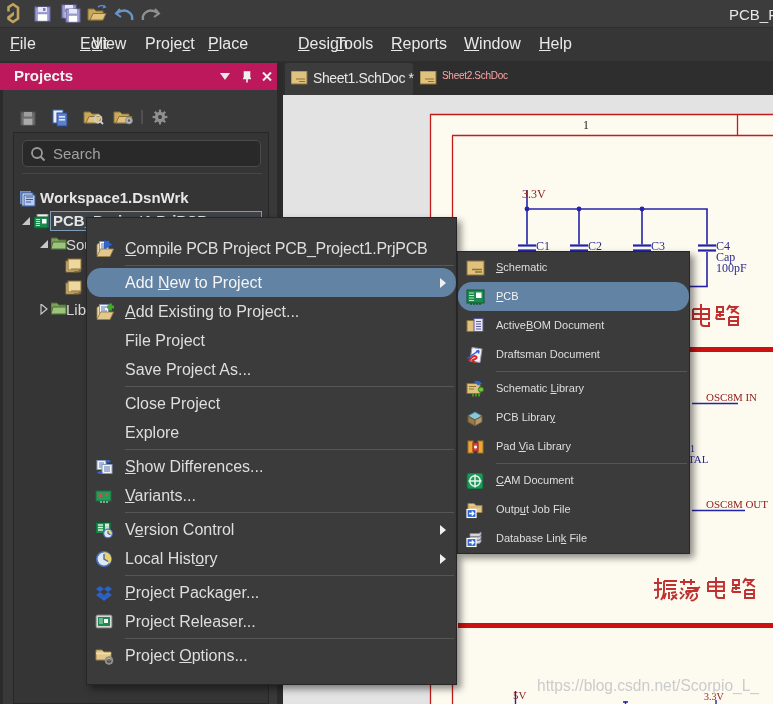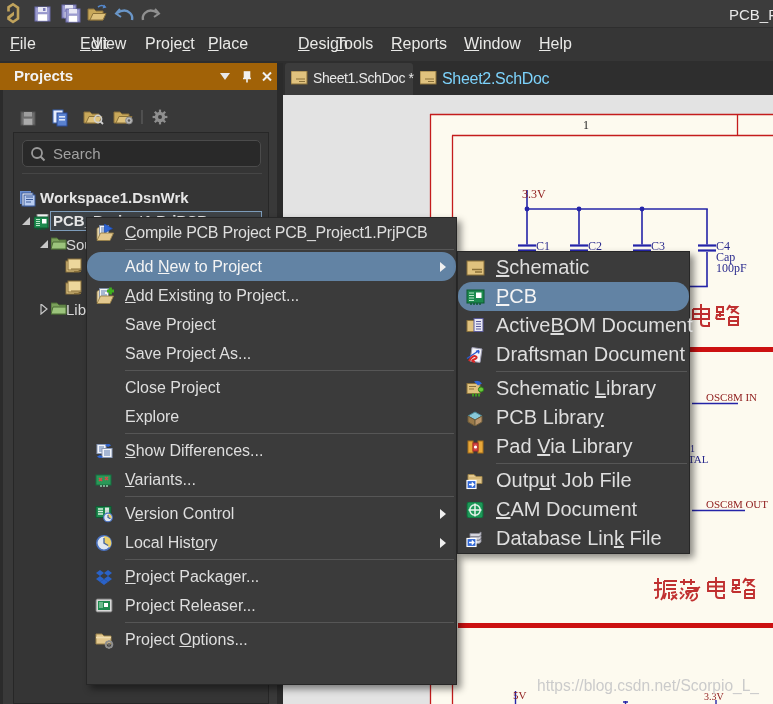--- a/index.html
+++ b/index.html
@@ -173,21 +173,21 @@
       <svg class="abs" style="left:40px;top:117px;" width="8" height="11">
         <path d="M1 0 L7 5 L1 10 Z" fill="none" stroke="#c8c8c8" stroke-width="1.2"></path>
       </svg>
       <svg class="abs" style="left:51px;top:114px;" width="16" height="14">
         <path d="M0 13 L0 2 L6 2 L8 4 L15 4 L15 13 Z" fill="#7aa05a" stroke="#4a6a34"></path>
         <path d="M0 13 L2 6 L15 6 L15 13 Z" fill="#9cc47c" stroke="#4a6a34"></path>
       </svg>
       <div class="abs" style="left:66px;top:114px;">Libraries</div>
     </div>
   </div>
-  <div class="abs" id="pheader" style="left:0;top:63px;width:277px;height:27px;background:#a16207;">
+  <div class="abs" id="pheader" style="left:0;top:63px;width:277px;height:27px;background:#be185d;">
     <div class="abs" style="left:14px;top:4px;font-size:15px;font-weight:bold;color:#f2f2f2;">Projects</div>
     <svg class="abs" style="left:220px;top:8px;" width="52" height="12">
       <path d="M0 2 L10 2 L5 9 Z" fill="#e8e8e8"></path>
       <g stroke="#f0f0f0" stroke-width="1.6" fill="none">
         <rect x="24.5" y="1" width="5" height="6" fill="#f0f0f0"></rect>
         <path d="M23 7.5 L31 7.5 M27 7.5 L27 11.5"></path>
       </g>
       <g stroke="#f0f0f0" stroke-width="2">
         <line x1="43" y1="1.5" x2="51" y2="9.5"></line>
         <line x1="51" y1="1.5" x2="43" y2="9.5"></line>
@@ -201,21 +201,21 @@
     <div class="abs" style="left:2px;top:2px;width:128px;height:32px;background:#3c3c3c;border-radius:3px 3px 0 0;"></div>
     <svg class="abs" style="left:8px;top:10px;" width="18" height="15">
       <rect x="0" y="0" width="16" height="13" fill="#e0c27e" stroke="#8a713a"></rect>
       <path d="M5 8 L14 8 M8 10.5 L14 10.5" stroke="#8a713a" stroke-width="1.2"></path>
     </svg>
     <div class="abs" style="left:30px;top:9px;color:#e8e8e8;font-size:14px;letter-spacing:-0.4px;">Sheet1.SchDoc *</div>
     <svg class="abs" style="left:137px;top:10px;" width="18" height="15">
       <rect x="0" y="0" width="16" height="13" fill="#e0c27e" stroke="#8a713a"></rect>
       <path d="M5 8 L14 8 M8 10.5 L14 10.5" stroke="#8a713a" stroke-width="1.2"></path>
     </svg>
-    <div class="abs" style="left:159px;top:9px;color:#7dd3fc;font-size:16px;letter-spacing:-0.3px;">Sheet2.SchDoc</div>
+    <div class="abs" style="left:159px;top:9px;color:#fca5a5;font-size:10px;letter-spacing:-0.3px;">Sheet2.SchDoc</div>
   </div>
 
   <svg class="abs" id="schsvg" style="left:283px;top:95px;" width="490" height="609" viewBox="283 95 490 609">
 
     <g stroke="#c41c1c" stroke-width="1.3" fill="none">
       <line x1="430.5" y1="114" x2="430.5" y2="704"></line>
       <line x1="430" y1="114.5" x2="773" y2="114.5"></line>
       <line x1="452.5" y1="135.5" x2="452.5" y2="704"></line>
       <line x1="452" y1="135.5" x2="773" y2="135.5"></line>
       <line x1="737.5" y1="114" x2="737.5" y2="135"></line>
@@ -316,21 +316,21 @@
         </svg></div>
     <div class="mi"><span class="mic">
       <svg width="20" height="19" viewBox="0 0 20 19">
         <path d="M2 16 L2 5 L5 3 L5 16 Z" fill="#e8d9b0" stroke="#9a824a" stroke-width="0.8"></path>
         <rect x="4.5" y="2" width="9" height="11" fill="#f6f6f6" stroke="#7a8aa8" stroke-width="0.8"></rect>
         <path d="M6 4.5 L12 4.5 M6 6.5 L10 6.5 M6 8.5 L12 8.5" stroke="#5a7ab0" stroke-width="1.1"></path>
         <path d="M12 4.5 L19 4.5 M15.5 1 L15.5 8" stroke="#3fae1f" stroke-width="2.8"></path>
         <path d="M2 17 L5.5 9.5 L18.5 9.5 L15 17 Z" fill="#e3c88e" stroke="#9a824a" stroke-width="0.9"></path>
       </svg>
         </span><u>A</u>dd Existing to Project...</div>
-    <div class="mi">Save Project</div>
+    <div class="mi">File Project</div>
     <div class="mi">Save Project As...</div>
     <div class="msep"></div>
     <div class="mi">Close Project</div>
     <div class="mi">Explore</div>
     <div class="msep"></div>
     <div class="mi"><span class="mic">
       <svg width="19" height="17" viewBox="0 0 19 17">
         <rect x="2" y="2" width="9" height="9" fill="#f2f5fb" stroke="#8a9ab8"></rect>
         <path d="M4 4.5 L9 4.5 M4 6.5 L8 6.5 M4 8.5 L9 8.5" stroke="#5a7ab0" stroke-width="1.1"></path>
         <rect x="7" y="6" width="10" height="9" fill="#f2f5fb" stroke="#8a9ab8"></rect>
@@ -399,21 +399,21 @@
         <path d="M1 6.5 L16 6.5" stroke="#f0dcae" stroke-width="1.6"></path>
         <g fill="none" stroke="#8f8f8f" stroke-width="1.8">
           <circle cx="14" cy="13.5" r="3.2"></circle>
           <path d="M14 9.3 L14 10.5 M14 16.5 L14 17.7 M9.8 13.5 L11 13.5 M17 13.5 L18.2 13.5 M11 10.5 L11.9 11.4 M16.1 15.6 L17 16.5 M11 16.5 L11.9 15.6 M16.1 11.4 L17 10.5"></path>
         </g>
         <circle cx="14" cy="13.5" r="1.4" fill="#6a6a6a"></circle>
       </svg>
         </span>Project <u>O</u>ptions...</div>
   </div>
 
-  <div class="abs" id="smenu" style="left:457px;top:251px;width:233px;height:303px;background:#3b3b3b;border:1px solid #272727;box-shadow:4px 4px 7px rgba(0,0,0,0.45);font-size:20px;color:#dedede;">
+  <div class="abs" id="smenu" style="left:457px;top:251px;width:233px;height:303px;background:#3b3b3b;border:1px solid #272727;box-shadow:4px 4px 7px rgba(0,0,0,0.45);font-size:11px;color:#dedede;">
     <div class="mi"><span class="mic">
       <svg width="19" height="16" viewBox="0 0 19 16">
         <rect x="1" y="1" width="17" height="14" fill="#e0c27e" stroke="#8a713a"></rect>
         <path d="M6 9.5 L16 9.5 M9 12 L16 12" stroke="#8a713a" stroke-width="1.3"></path>
       </svg>
         </span><u>S</u>chematic</div>
     <div class="mi hi"><span class="mic">
       <svg width="19" height="16" viewBox="0 0 19 16">
         <rect x="1" y="1" width="17" height="13" fill="#1d8a4e" stroke="#0d5a30"></rect>
         <rect x="10" y="3.5" width="5.5" height="5.5" fill="#ffffff"></rect>
@@ -461,50 +461,50 @@
     <div class="mi"><span class="mic">
       <svg width="19" height="16" viewBox="0 0 19 16">
         <rect x="2" y="2" width="5" height="12" fill="#e8a83a" stroke="#a8701a"></rect>
         <rect x="12" y="2" width="5" height="12" fill="#e8a83a" stroke="#a8701a"></rect>
         <rect x="7" y="4" width="5" height="8" fill="#d84848" stroke="#a82828"></rect>
         <circle cx="9.5" cy="8" r="1.6" fill="#ffffff"></circle>
       </svg>
         </span>Pad <u>V</u>ia Library</div>
     <div class="msep"></div>
     <div class="mi"><span class="mic">
+      <svg width="18" height="16" viewBox="0 0 18 16">
+        <rect x="1" y="0" width="16" height="16" rx="2" fill="#1d9858" stroke="#0d6a38"></rect>
+        <circle cx="9" cy="8" r="5.2" fill="none" stroke="#e8f4ec" stroke-width="1.5"></circle>
+        <path d="M9 1.5 L9 14.5 M2.5 8 L15.5 8" stroke="#e8f4ec" stroke-width="1.5"></path>
+      </svg>
+        </span><u>C</u>AM Document</div>
+    <div class="mi"><span class="mic">
       <svg width="18" height="17" viewBox="0 0 18 17">
         <path d="M2 11 L2 2 L8 2 L10 4 L16 4 L16 11 Z" fill="#e3c88e" stroke="#9a824a"></path>
         <path d="M2 5.5 L16 5.5" stroke="#caa860" stroke-width="1"></path>
         <rect x="1" y="8" width="9" height="8" fill="#2f66d6" stroke="#ffffff" stroke-width="1.2"></rect>
         <path d="M3 12 L7.5 12 M5.8 10 L7.8 12 L5.8 14" stroke="#ffffff" stroke-width="1.4" fill="none"></path>
       </svg>
         </span>Outp<u>u</u>t Job File</div>
-    <div class="mi"><span class="mic">
-      <svg width="18" height="16" viewBox="0 0 18 16">
-        <rect x="1" y="0" width="16" height="16" rx="2" fill="#1d9858" stroke="#0d6a38"></rect>
-        <circle cx="9" cy="8" r="5.2" fill="none" stroke="#e8f4ec" stroke-width="1.5"></circle>
-        <path d="M9 1.5 L9 14.5 M2.5 8 L15.5 8" stroke="#e8f4ec" stroke-width="1.5"></path>
-      </svg>
-        </span><u>C</u>AM Document</div>
     <div class="mi"><span class="mic">
       <svg width="18" height="17" viewBox="0 0 18 17">
         <g fill="#d4d4dc" stroke="#8a8a96" stroke-width="0.9">
           <path d="M4 3 L13 3 L15 1.5 L15 4.5 L13 6 L4 6 Z"></path>
           <path d="M4 6.5 L13 6.5 L15 5 L15 8 L13 9.5 L4 9.5 Z"></path>
           <path d="M4 10 L13 10 L15 8.5 L15 11.5 L13 13 L4 13 Z"></path>
         </g>
         <rect x="1" y="8" width="9" height="8" fill="#2f66d6" stroke="#ffffff" stroke-width="1.2"></rect>
         <path d="M3 12 L7.5 12 M5.8 10 L7.8 12 L5.8 14" stroke="#ffffff" stroke-width="1.4" fill="none"></path>
       </svg>
         </span>Database Lin<u>k</u> File</div>
   </div>
   <style>
     .mi { position:relative; height:29px; line-height:29px; padding-left:38px; white-space:nowrap; }
     .mi.hi { background:#6283a4; color:#f4f4f4;border-radius:14px; }
     .mic { position:absolute; left:8px; top:50%; transform:translateY(-50%); display:inline-flex; }
     .msep { height:5px; position:relative; }
     .msep:after { content:""; position:absolute; left:38px; right:2px; top:2px; height:1px; background:#565656; }
     .arr { position:absolute; right:9px; top:8.5px; }
-    #cmenu .mi:first-child { margin-top:0; }
+    #cmenu .mi:first-child { margin-top:16px; }
     #smenu .mi:first-child { margin-top:1px; }
   </style>
 
 </div>
 
 </body></html>

